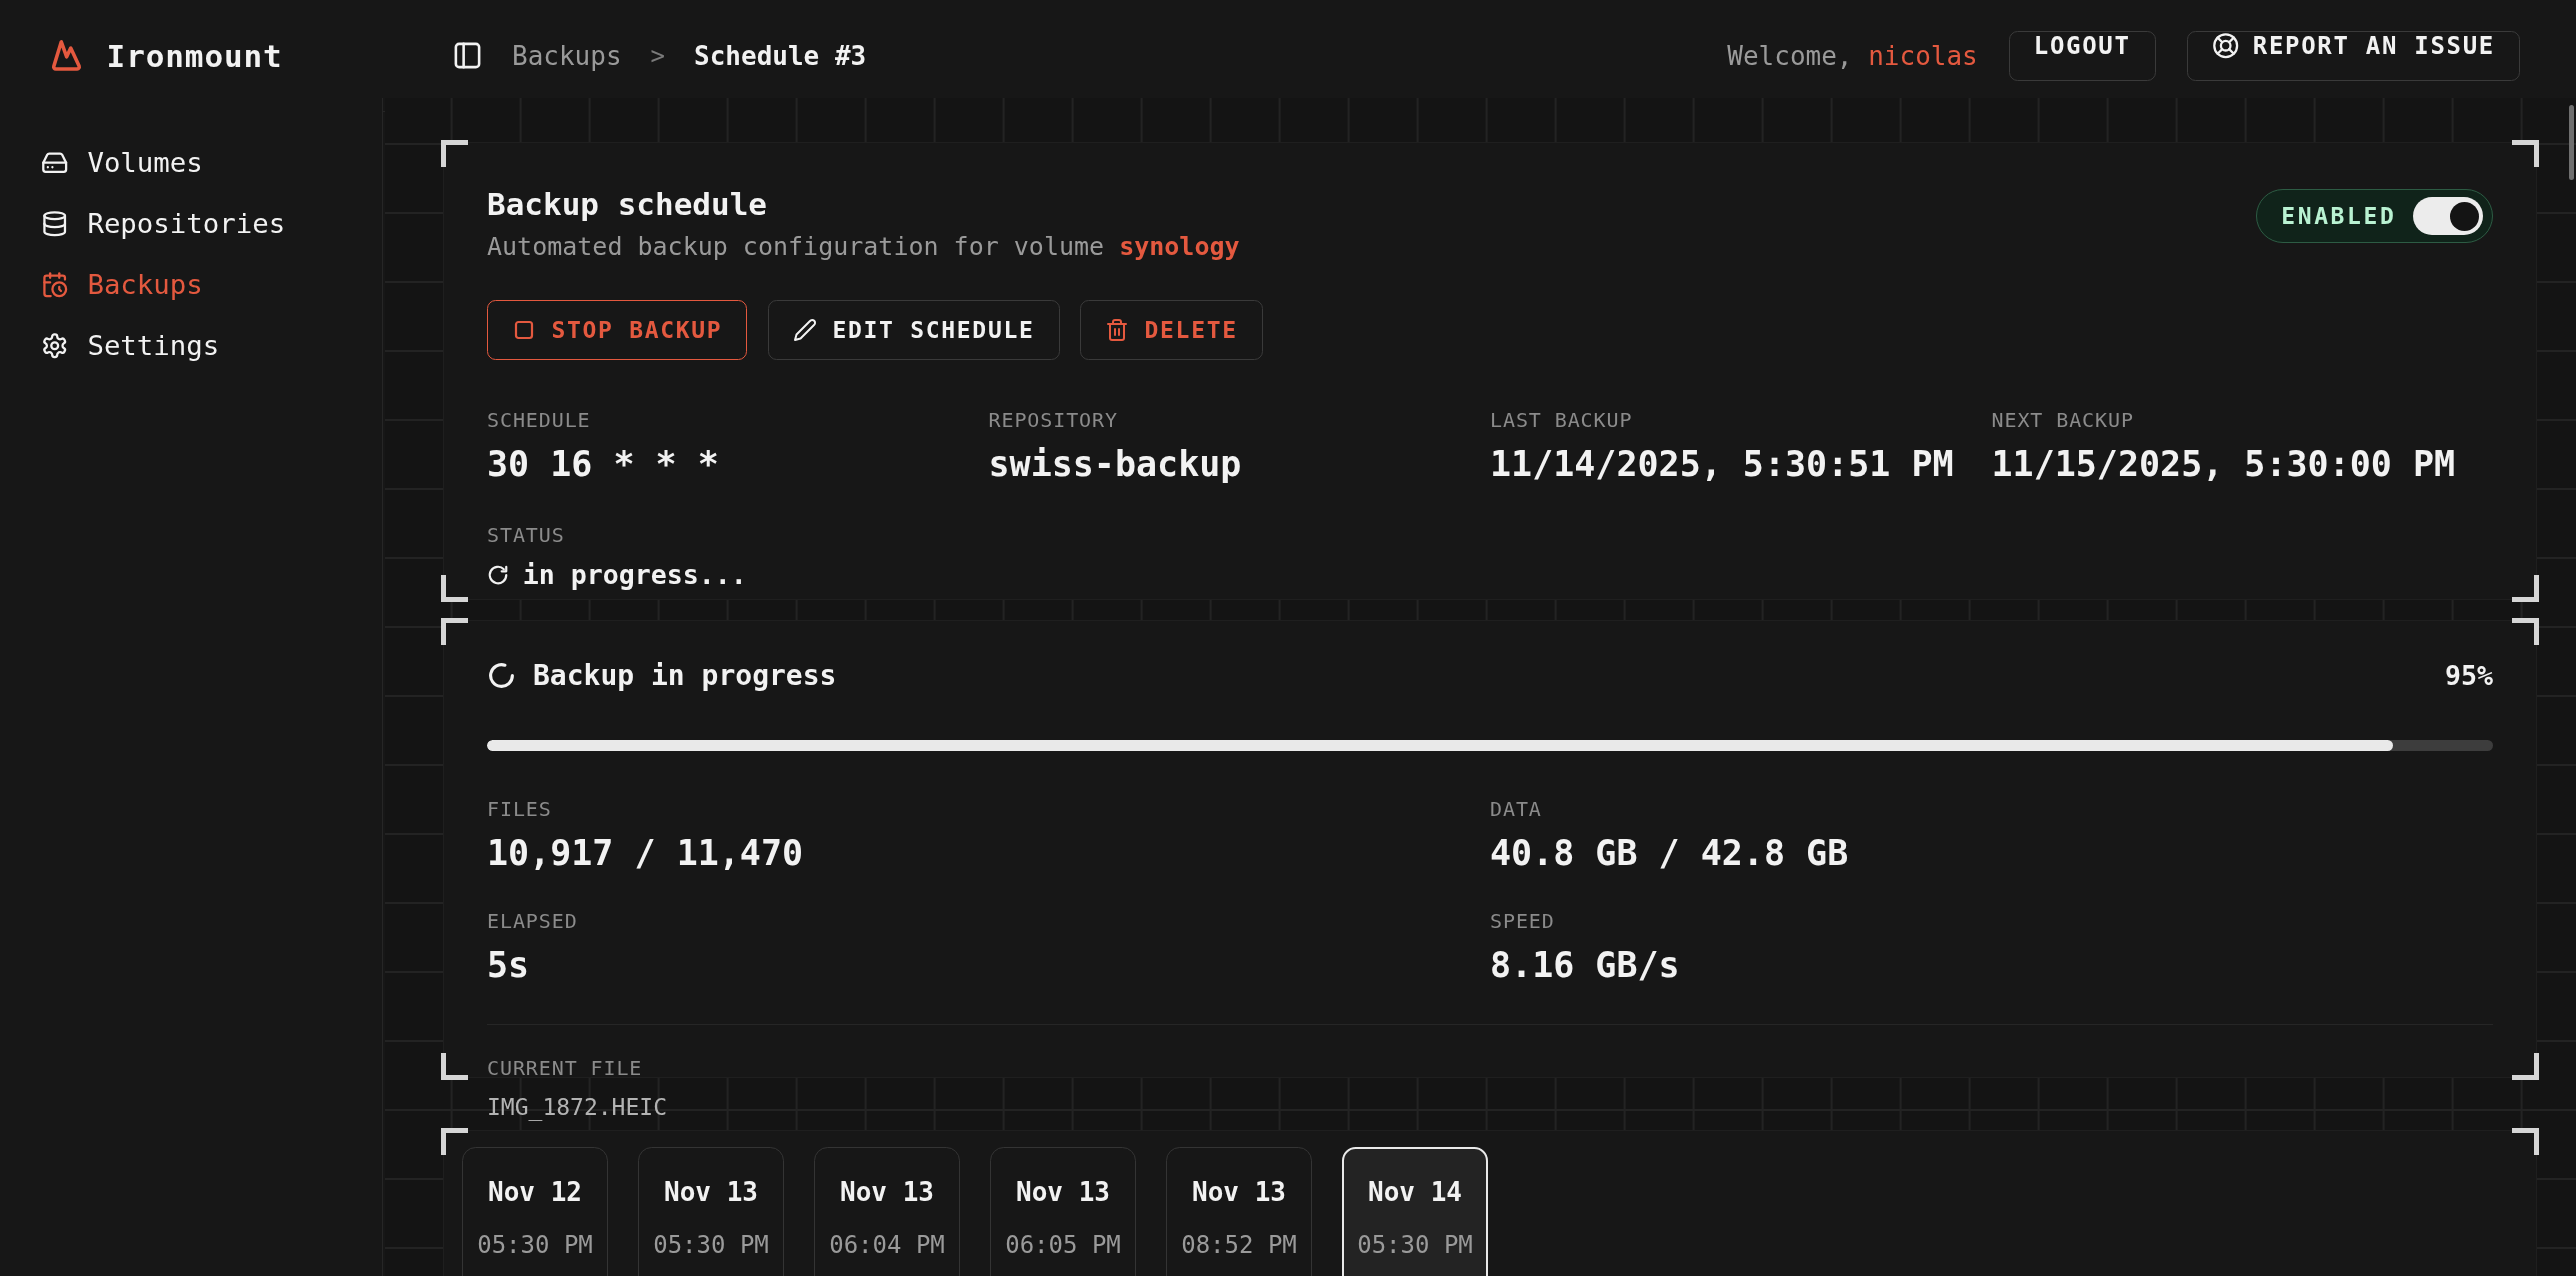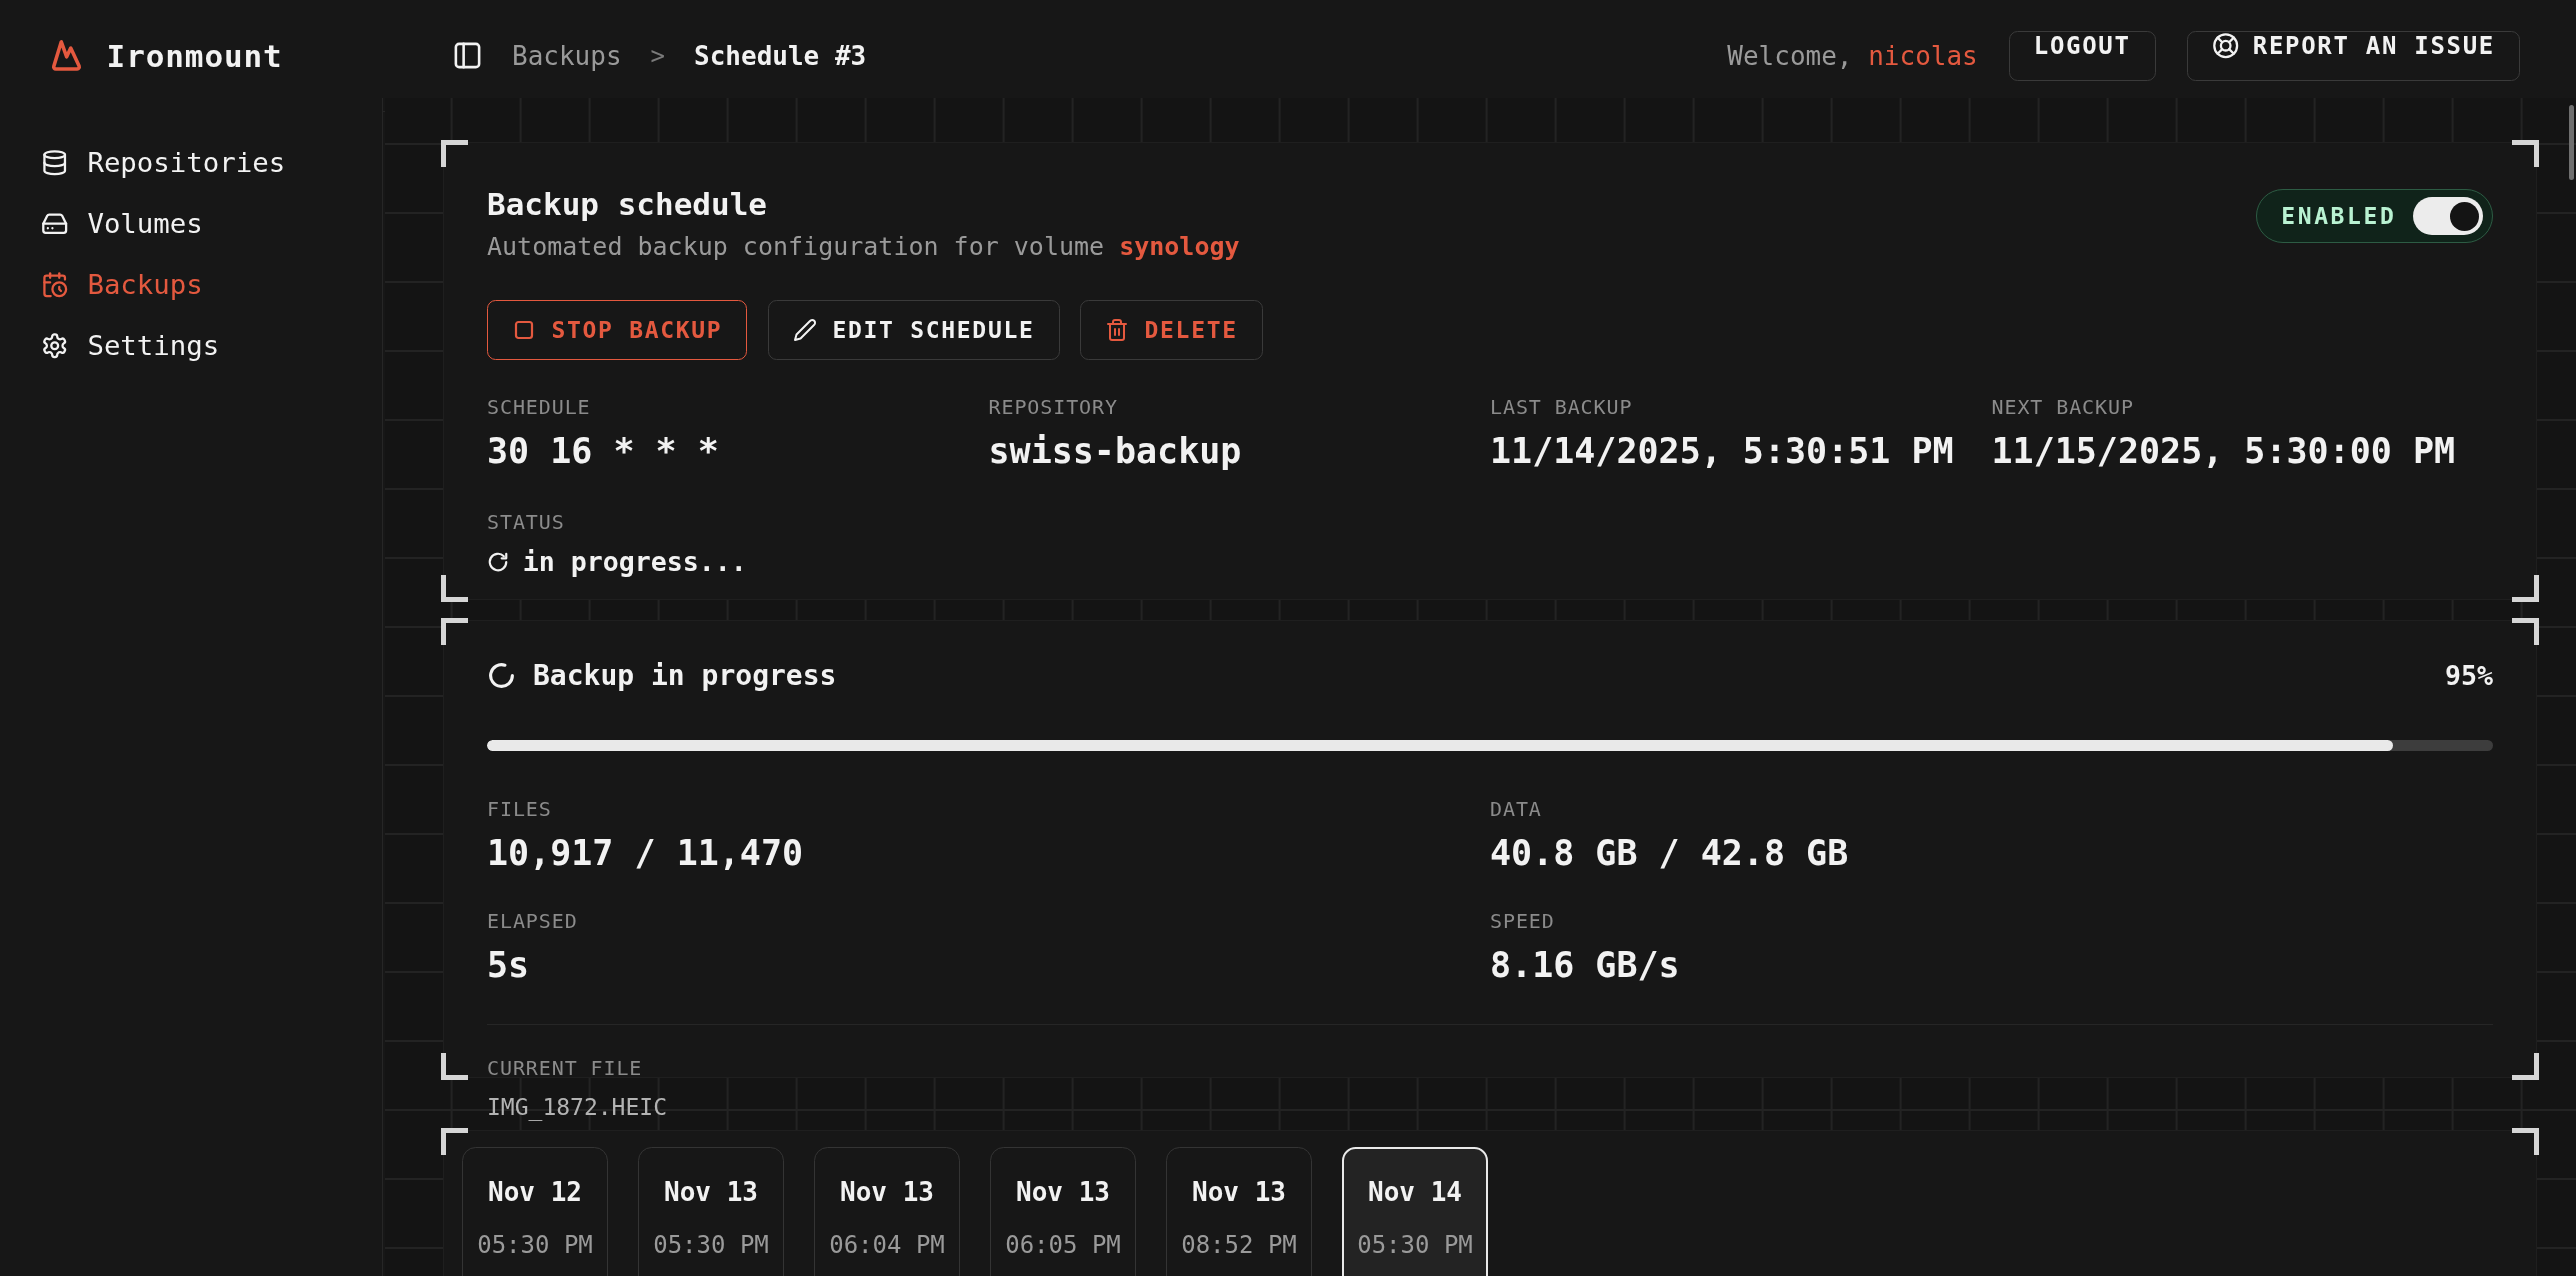--- a/index.html
+++ b/index.html
@@ -109,21 +109,21 @@
   .abtn{
     display:flex;align-items:center;gap:15.4px;
     height:60px;padding:0 24px;
     background:transparent;border:1.7px solid var(--btn-border);border-radius:8.6px;
     color:var(--text);font-family:inherit;font-size:23px;font-weight:bold;letter-spacing:1.7px;
     cursor:pointer;
   }
   .abtn.stop{border-color:var(--accent);color:var(--accent);}
   .abtn.danger{color:var(--accent);}
 
-  .fields{display:grid;grid-template-columns:repeat(4,1fr);margin-top:35px;}
+  .fields{display:grid;grid-template-columns:repeat(4,1fr);margin-top:48px;}
   .f-label{font-size:20px;color:var(--label);letter-spacing:0.9px;margin-bottom:12px;}
   .f-value{font-size:35px;font-weight:bold;}
   .status-block{margin-top:39px;}
   .status-value{display:flex;align-items:center;gap:13.7px;font-size:26.6px;font-weight:bold;}
 
   
   .sec2{top:522px;height:458px;padding:38px 43px;}
   .p-head{display:flex;justify-content:space-between;align-items:center;}
   .p-title{display:flex;align-items:center;gap:17px;font-size:28px;font-weight:bold;}
   .p-pct{font-size:26.6px;font-weight:bold;}
@@ -190,37 +190,37 @@
       </span>
       <span>REPORT AN ISSUE</span>
     </button>
   </div>
 </div>
 
 <div class="sidebar">
   <div class="side-item">
     <span>
       <svg width="27.4" height="27.4" viewBox="0 0 24 24" fill="none" stroke="currentColor" stroke-width="2" stroke-linecap="round" stroke-linejoin="round">
-        <ellipse cx="12" cy="5" rx="9" ry="3"></ellipse>
-        <path d="M3 5v14c0 1.66 4 3 9 3s9-1.34 9-3V5"></path>
-        <path d="M3 12c0 1.66 4 3 9 3s9-1.34 9-3"></path>
-      </svg>
-    </span>
-    <span>Repositories</span>
-  </div>
-  <div class="side-item">
-    <span>
-      <svg width="27.4" height="27.4" viewBox="0 0 24 24" fill="none" stroke="currentColor" stroke-width="2" stroke-linecap="round" stroke-linejoin="round">
         <line x1="22" y1="12" x2="2" y2="12"></line>
         <path d="M5.45 5.11 2 12v6a2 2 0 0 0 2 2h16a2 2 0 0 0 2-2v-6l-3.45-6.89A2 2 0 0 0 16.76 4H7.24a2 2 0 0 0-1.79 1.11z"></path>
         <line x1="6" y1="16" x2="6.01" y2="16"></line>
           <line x1="10" y1="16" x2="10.01" y2="16"></line>
       </svg>
     </span>
     <span>Volumes</span>
+  </div>
+  <div class="side-item">
+    <span>
+      <svg width="27.4" height="27.4" viewBox="0 0 24 24" fill="none" stroke="currentColor" stroke-width="2" stroke-linecap="round" stroke-linejoin="round">
+        <ellipse cx="12" cy="5" rx="9" ry="3"></ellipse>
+        <path d="M3 5v14c0 1.66 4 3 9 3s9-1.34 9-3V5"></path>
+        <path d="M3 12c0 1.66 4 3 9 3s9-1.34 9-3"></path>
+      </svg>
+    </span>
+    <span>Repositories</span>
   </div>
   <div class="side-item active">
     <span>
       <svg width="27.4" height="27.4" viewBox="0 0 24 24" fill="none" stroke="currentColor" stroke-width="2" stroke-linecap="round" stroke-linejoin="round">
         <path d="M21 7.5V6a2 2 0 0 0-2-2H5a2 2 0 0 0-2 2v14a2 2 0 0 0 2 2h3.5"></path>
         <path d="M16 2v4"></path>
           <path d="M8 2v4"></path>
           <path d="M3 10h5"></path>
         <circle cx="16" cy="16" r="6"></circle>
           <path d="M16 14v2l1.5 1.5"></path>

